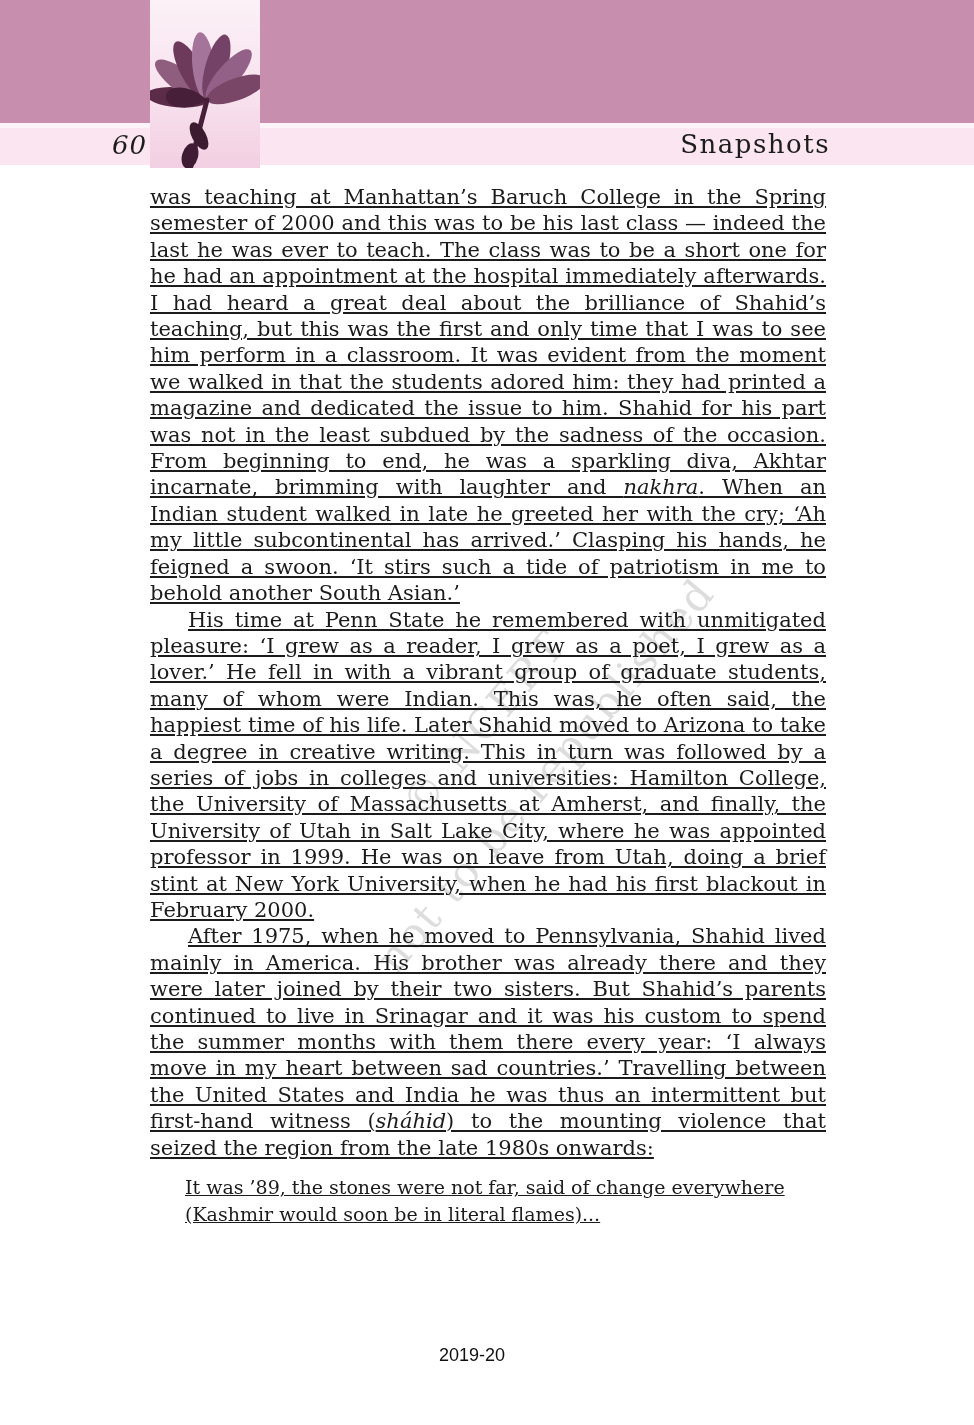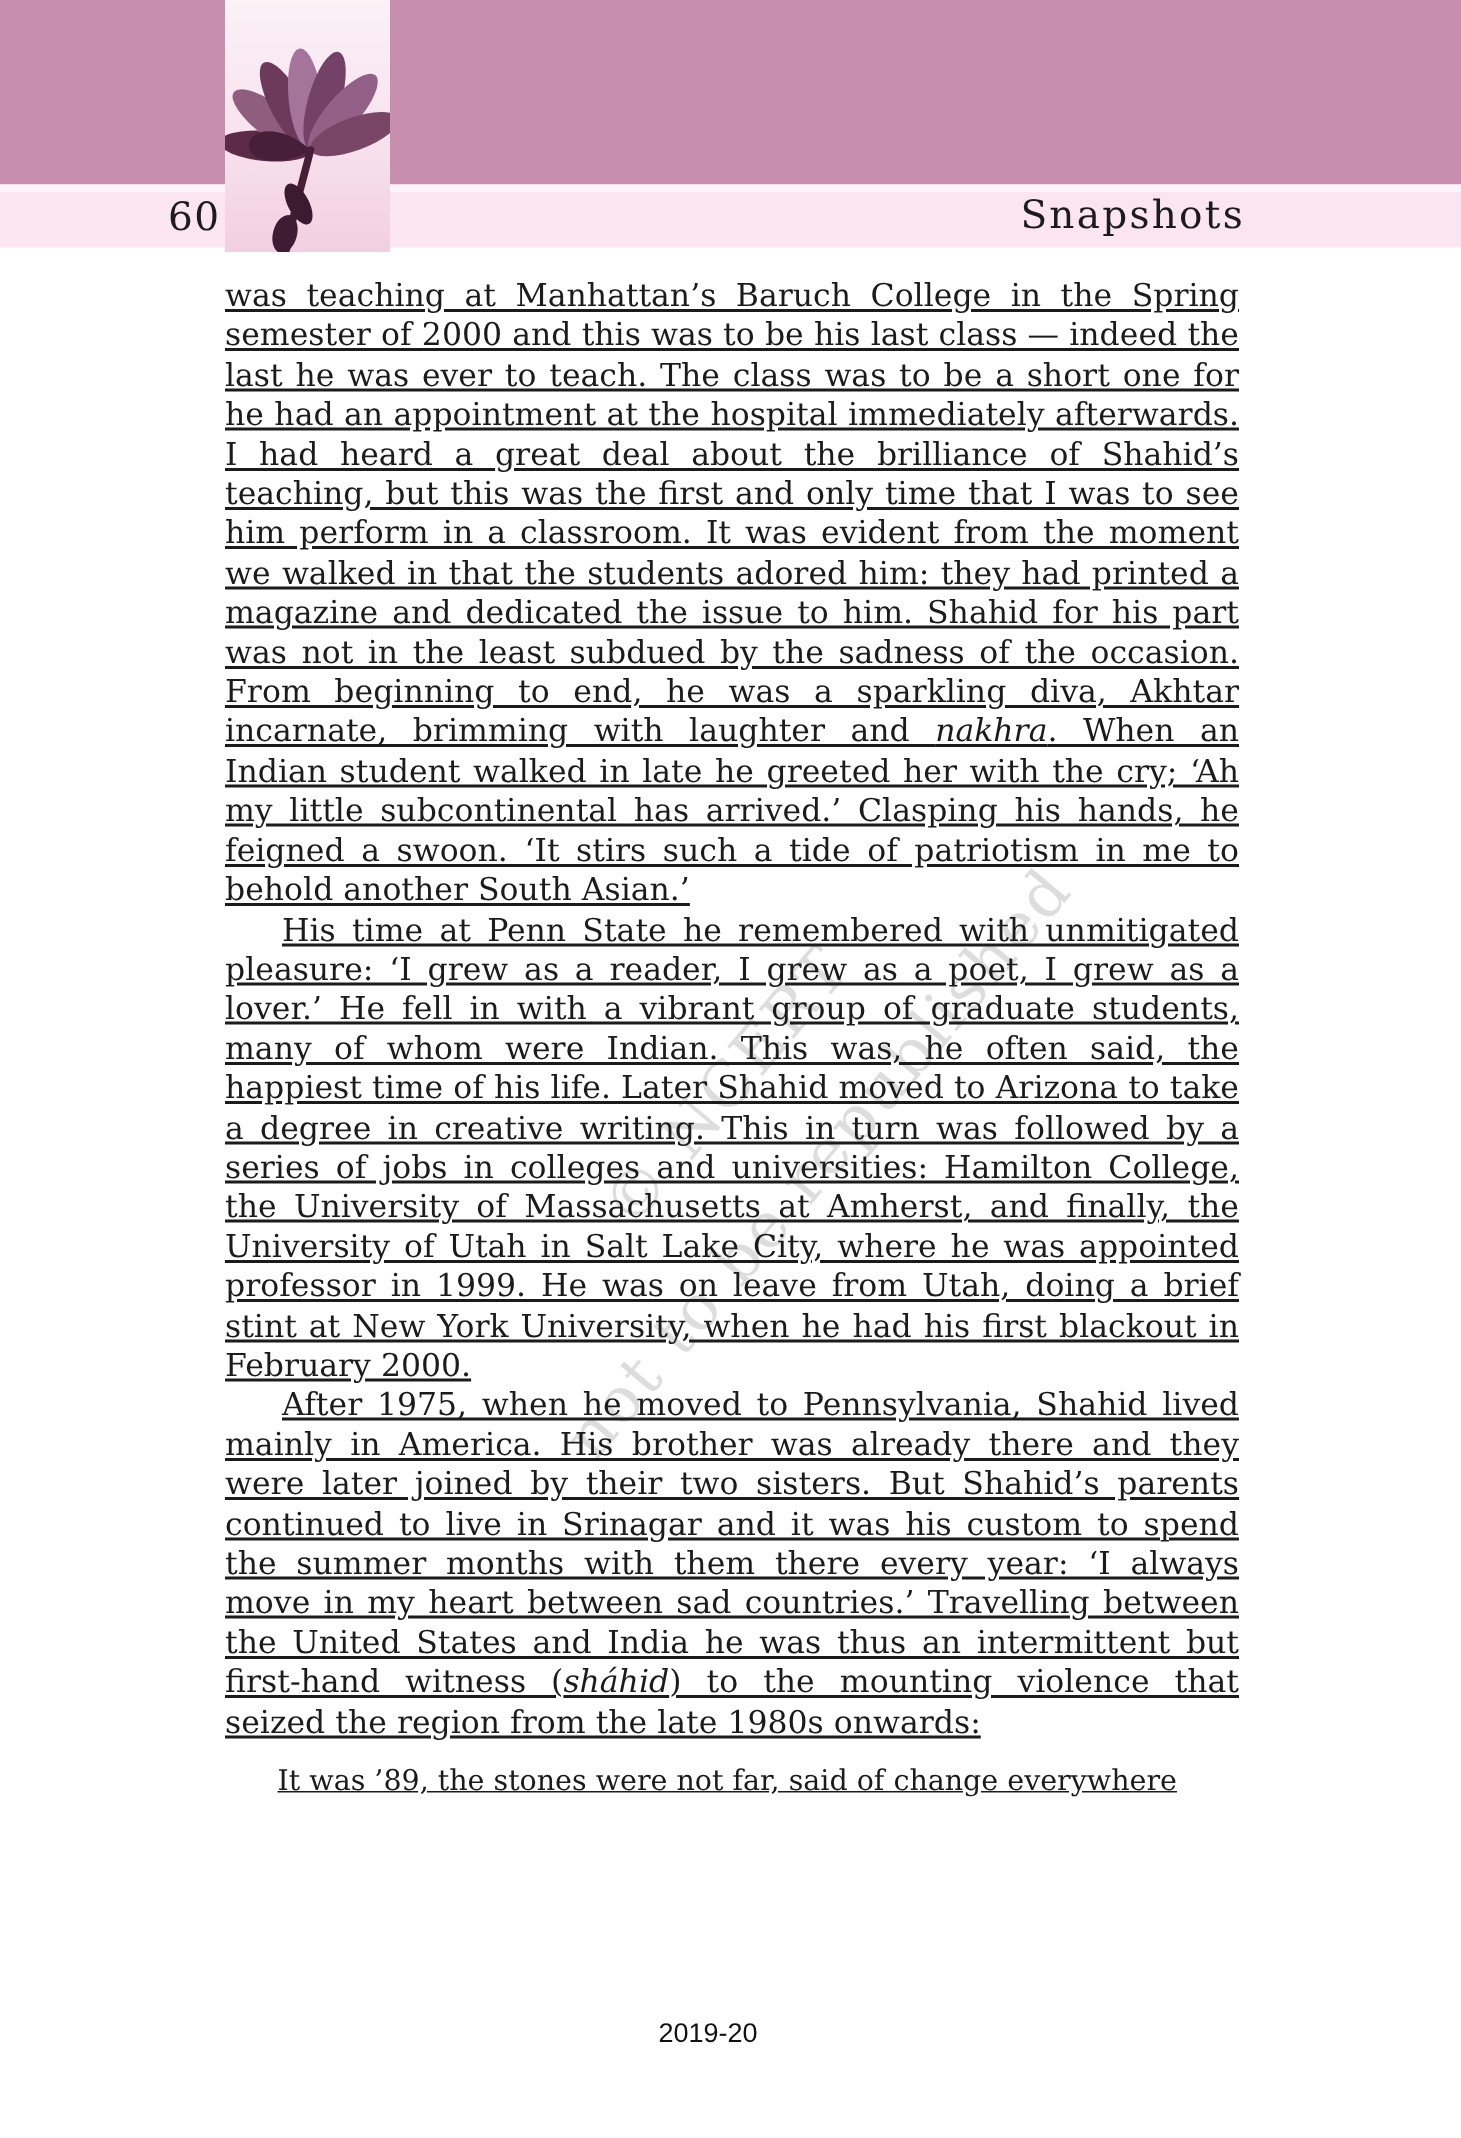--- a/index.html
+++ b/index.html
@@ -24,21 +24,21 @@
     position:absolute;left:0;top:128px;width:974px;height:37px;
     background:#fae5f0;
   }
   .photo-strip{
     position:absolute;left:150px;top:0;width:110px;height:168px;
     background:linear-gradient(180deg,#fbf1f7 0%,#f8e2ee 55%,#f2cfe2 100%);
   }
   .photo-strip svg{display:block;width:110px;height:168px;}
   .page-number{
     position:absolute;left:112px;top:130px;
-    font-size:26px;color:#1c1c1c;letter-spacing:1px;
+    font-size:26px;color:#1c1c1c;letter-spacing:1px;font-style:italic;
   }
   .book-title{
     position:absolute;right:144px;top:129px;
     font-size:26px;color:#1c1c1c;letter-spacing:1.5px;margin-left:44px;
   }
   
   .watermark{
     position:absolute;left:280px;top:555px;width:470px;height:390px;
     display:flex;flex-direction:column;align-items:center;justify-content:center;
     transform:rotate(-50deg);
@@ -110,18 +110,19 @@
     <div>© NCERT</div>
     <div>not to be republished</div>
   </div>
 
   <div class="text-column">
       <p class="para"><span>was teaching at Manhattan’s Baruch College in the Spring semester of 2000 and this was to be his last class — indeed the last he was ever to teach. The class was to be a short one for he had an appointment at the hospital immediately afterwards. I had heard a great deal about the brilliance of Shahid’s teaching, but this was the first and only time that I was to see him perform in a classroom. It was evident from the moment we walked in that the students adored him: they had printed a magazine and dedicated the issue to him. Shahid for his part was not in the least subdued by the sadness of the occasion. From beginning to end, he was a sparkling diva, Akhtar incarnate, brimming with laughter and </span><em>nakhra</em><span>. When an Indian student walked in late he greeted her with the cry; ‘Ah my little subcontinental has arrived.’ Clasping his hands, he feigned a swoon. ‘It stirs such a tide of patriotism in me to behold another South Asian.’</span></p>
       <p class="para indent"><span>His time at Penn State he remembered with unmitigated pleasure: ‘I grew as a reader, I grew as a poet, I grew as a lover.’ He fell in with a vibrant group of graduate students, many of whom were Indian. This was, he often said, the happiest time of his life. Later Shahid moved to Arizona to take a degree in creative writing. This in turn was followed by a series of jobs in colleges and universities: Hamilton College, the University of Massachusetts at Amherst, and finally, the University of Utah in Salt Lake City, where he was appointed professor in 1999. He was on leave from Utah, doing a brief stint at New York University, when he had his first blackout in February 2000.</span></p>
       <p class="para indent"><span>After 1975, when he moved to Pennsylvania, Shahid lived mainly in America. His brother was already there and they were later joined by their two sisters. But Shahid’s parents continued to live in Srinagar and it was his custom to spend the summer months with them there every year: ‘I always move in my heart between sad countries.’ Travelling between the United States and India he was thus an intermittent but first-hand witness (</span><em>sháhid</em><span>) to the mounting violence that seized the region from the late 1980s onwards:</span></p>
       <div class="quote">
         <div>It was ’89, the stones were not far, said of change everywhere</div>
+        <div>(Kashmir would soon be in literal flames)...</div>
       </div>
     </div>
 
   <div class="footer">2019-20</div>
 
 </div>
 
 </body></html>

